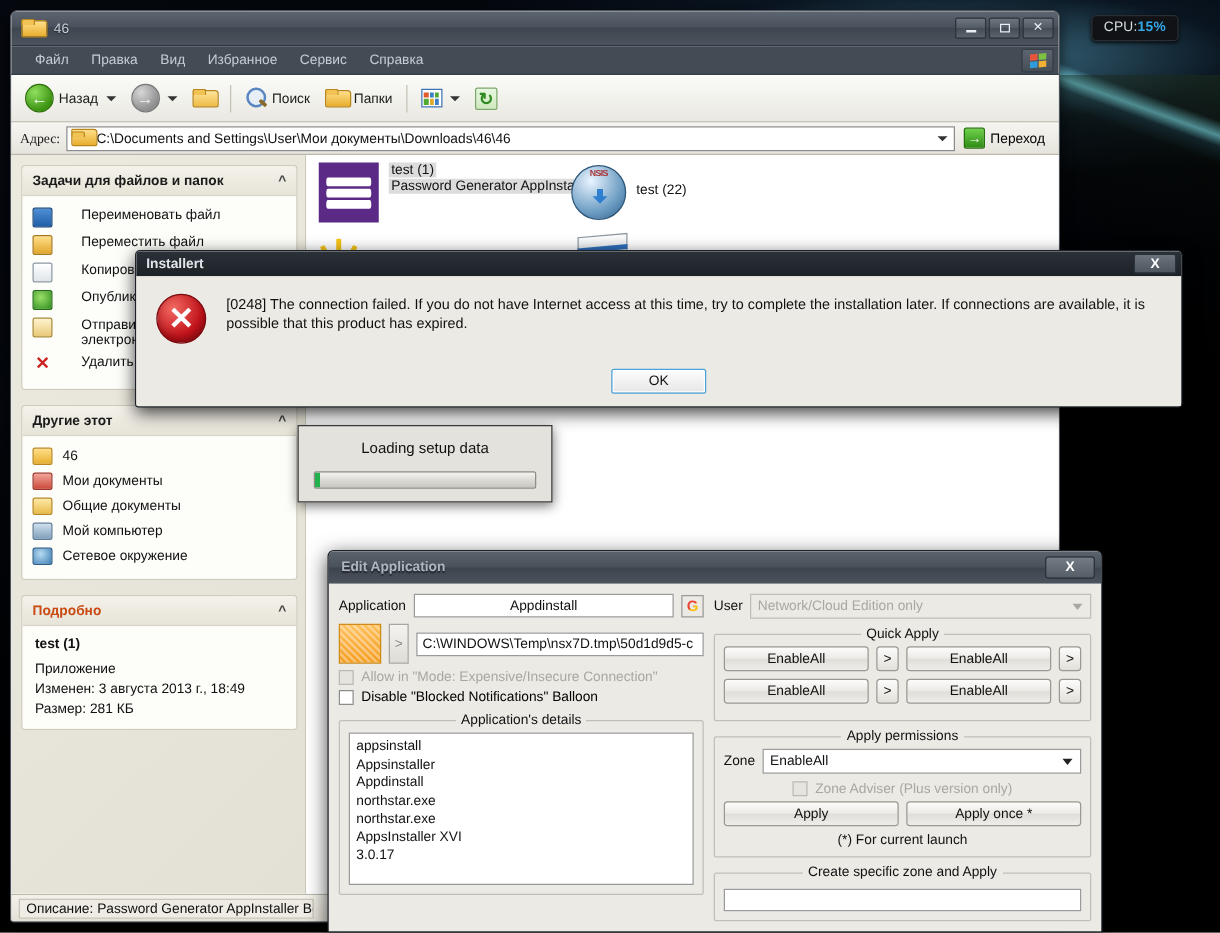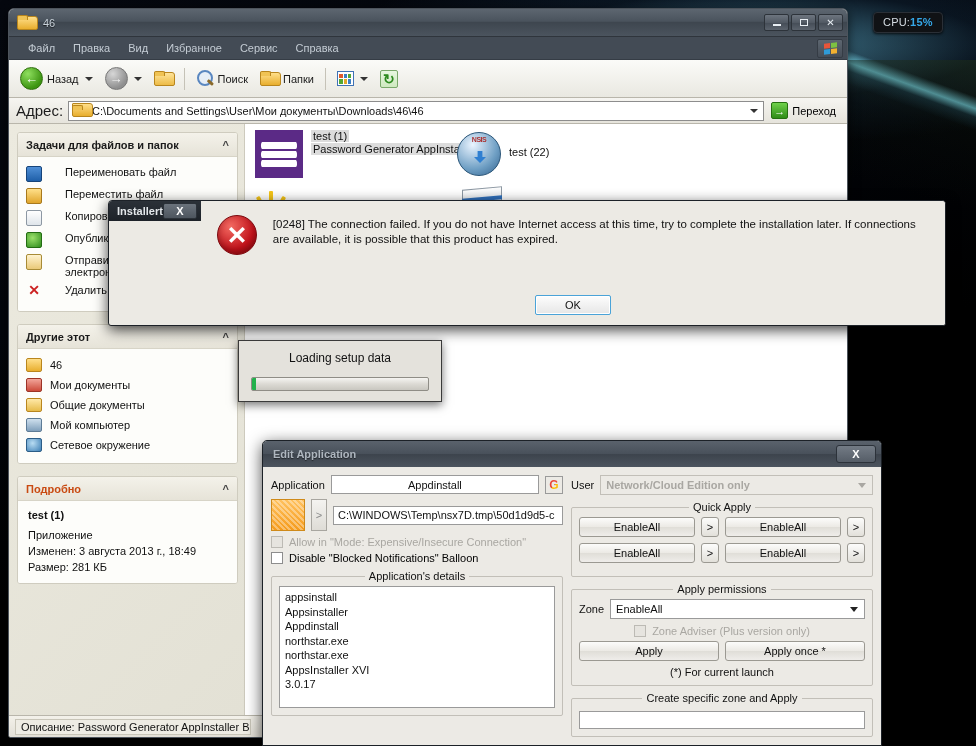--- a/index.html
+++ b/index.html
@@ -136,21 +136,21 @@
   .viewsico i:nth-child(6){background:#3b7fc4;}
 
   .refresh-ico{width:18px;height:18px;background:linear-gradient(180deg,#e8f7e0,#cfe9c0);border:1px solid #7aa86a;border-radius:2px;position:relative;}
   .refresh-ico:after{content:'\21BB';position:absolute;inset:0;display:flex;align-items:center;justify-content:center;color:#2c8a1e;font-size:14px;font-weight:bold;}
 
   .addressbar {
     height:26px; background:linear-gradient(180deg,#f6f5f1,#e6e4dc);
     display:flex; align-items:center; padding:0 5px; gap:5px;
     border-bottom:1px solid #b9b6ab;
   }
-  .addr-label { font-size:15px; color:#1b1b1b; padding-left:2px; }
+  .addr-label { font-size:11px; color:#1b1b1b; padding-left:2px;font-family:Liberation Serif, serif; }
   .addr-input {
     flex:1; height:20px; background:#fff; border:1px solid #8d8d8d;
     display:flex; align-items:center; gap:5px; padding:0 3px;
     font-size:11px; color:#111;
   }
   .addr-drop { margin-left:auto; width:14px;height:14px;display:flex;align-items:center;justify-content:center;}
   .go-btn { display:flex;align-items:center;gap:4px;padding:1px 6px 1px 2px;cursor:pointer;}
   .go-arrow{width:17px;height:17px;background:linear-gradient(180deg,#6fd14a,#2f8c16);border:1px solid #25700f;border-radius:2px;display:flex;align-items:center;justify-content:center;color:#fff;font-size:11px;font-weight:bold;}
 
   .body-area { flex:1; display:flex; background:#fff; overflow:hidden; position:relative; }
@@ -217,21 +217,21 @@
   }
   .status-cell{border:1px solid #c8c5b8;background:#eeece4;padding:1px 5px;max-width:236px;overflow:hidden;white-space:nowrap;}
 
   
   #installert {
     position:absolute; left:108px; top:200px; width:838px; height:126px;
     border:1px solid #1d2228;
     border-radius:4px 4px 3px 3px;
     background:#eceae4;
     box-shadow:0 4px 14px rgba(0,0,0,0.75);
-    display:flex; flex-direction:row;
+    display:flex; flex-direction:column;
     overflow:hidden;
   }
   #installert .dlg-title {
     height:20px;
     background:linear-gradient(180deg,#2b3138 0%,#1d2228 100%);
     display:flex; align-items:center; padding:0 4px 0 8px;
     position:relative;
   }
   #installert .dlg-title .t { color:#e3e7ea; font-size:11px; font-weight:bold; }
   #installert .dlg-x {
@@ -361,21 +361,21 @@
     display:flex;align-items:center;justify-content:center;
     font-size:11px;color:#111;cursor:pointer;
   }
   .qa-row { display:flex; gap:6px; margin-bottom:6px; align-items:center; }
   .qa-row .btn { flex:1; }
   .combo {
     height:20px; background:#fff; border:1px solid #9a9a9a;
     display:flex; align-items:center; padding:0 2px 0 5px;
     font-size:11px; color:#111;
   }
-  .combo.disabled { background:#eceae5; color:#a9a7a2; border-color:#c2bfb8;font-weight:bold; }
+  .combo.disabled { background:#eceae5; color:#a9a7a2; border-color:#c2bfb8; }
   .combo .cb-arrow { margin-left:auto; width:16px;height:16px;display:flex;align-items:center;justify-content:center; }
   .tri-down { width:0;height:0;border-left:4px solid transparent;border-right:4px solid transparent;border-top:5px solid #222; }
   .tri-down.grey { border-top-color:#a9a7a2; }
   .note { text-align:center; font-size:11px; color:#111; margin-top:5px; }
   .createzone-box { height:18px; background:#fff; border:1px solid #9a9a9a; margin-top:3px; }
 </style>
 </head>
 <body>
 
 <div id="desktop">

